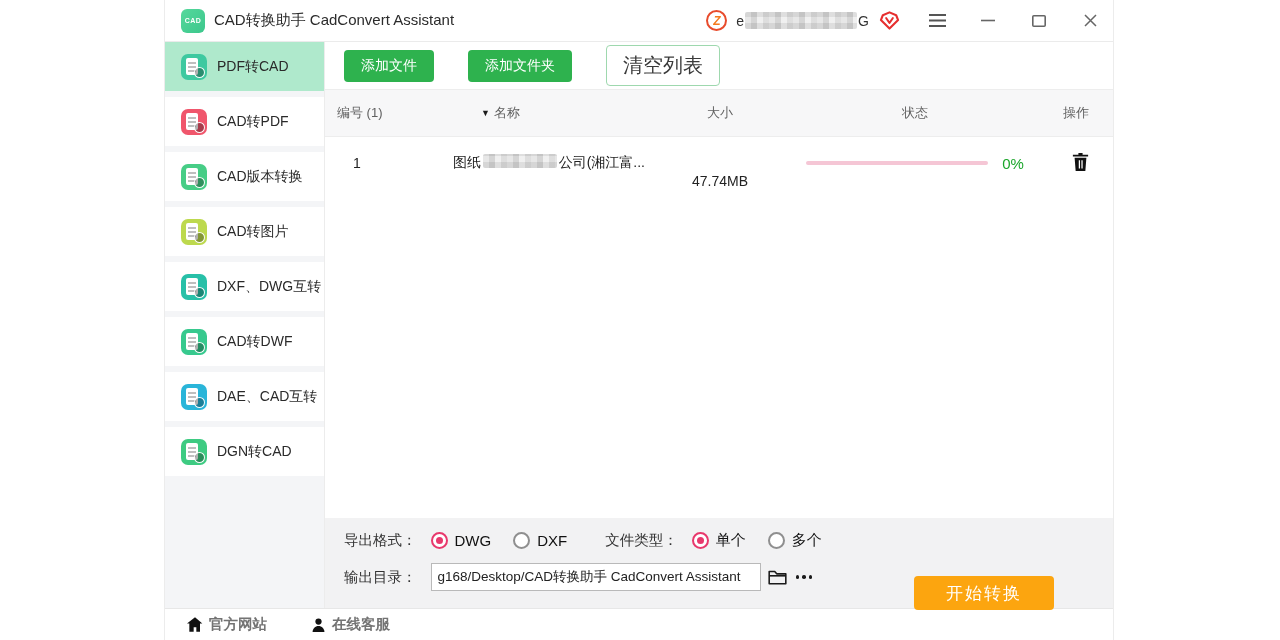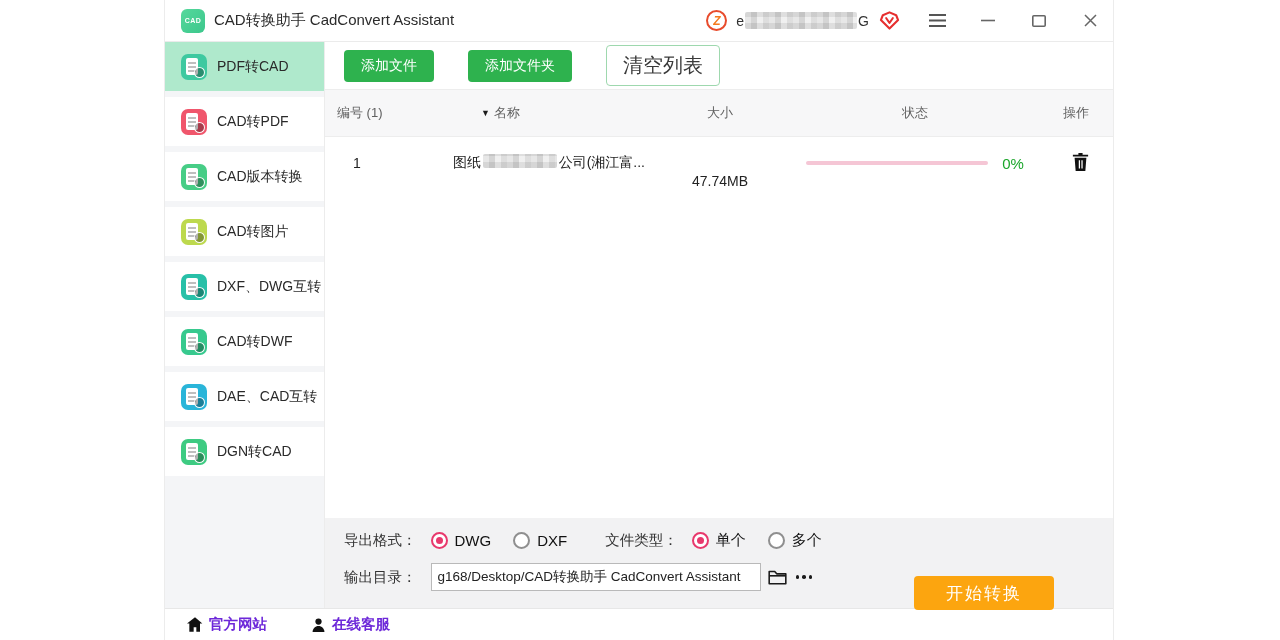--- a/index.html
+++ b/index.html
@@ -99,21 +99,21 @@
   .dir-more { background:none; border:none; margin-left:9px; display:flex; gap:3px; align-items:center; cursor:default; }
   .dir-more i { width:3.5px; height:3.5px; border-radius:50%; background:#1b1b1b; display:block; }
   .start-btn { position:absolute; right:59px; top:29px; width:140px; height:34px;
     border:none; border-radius:4px; color:#fff; font-size:17px; font-family:inherit;
     letter-spacing:2px; cursor:default;margin-top:29px; }
 
   
   .footer { flex:0 0 32px; border-top:1px solid #e7e7e7; background:#fff;
     display:flex; align-items:center; padding-left:22px; gap:44px; }
   .foot-link { display:flex; align-items:center; gap:6px; font-size:14.5px;
-    font-weight:600; color:#6d28d9; cursor:default; }
+    font-weight:600; color:#737373; cursor:default; }
 </style>
 </head>
 <body>
 
 <div class="page">
   <div class="window">
 
     <header class="titlebar">
       <div class="app-icon">CAD</div>
       <div class="app-title">CAD转换助手 CadConvert Assistant</div>

